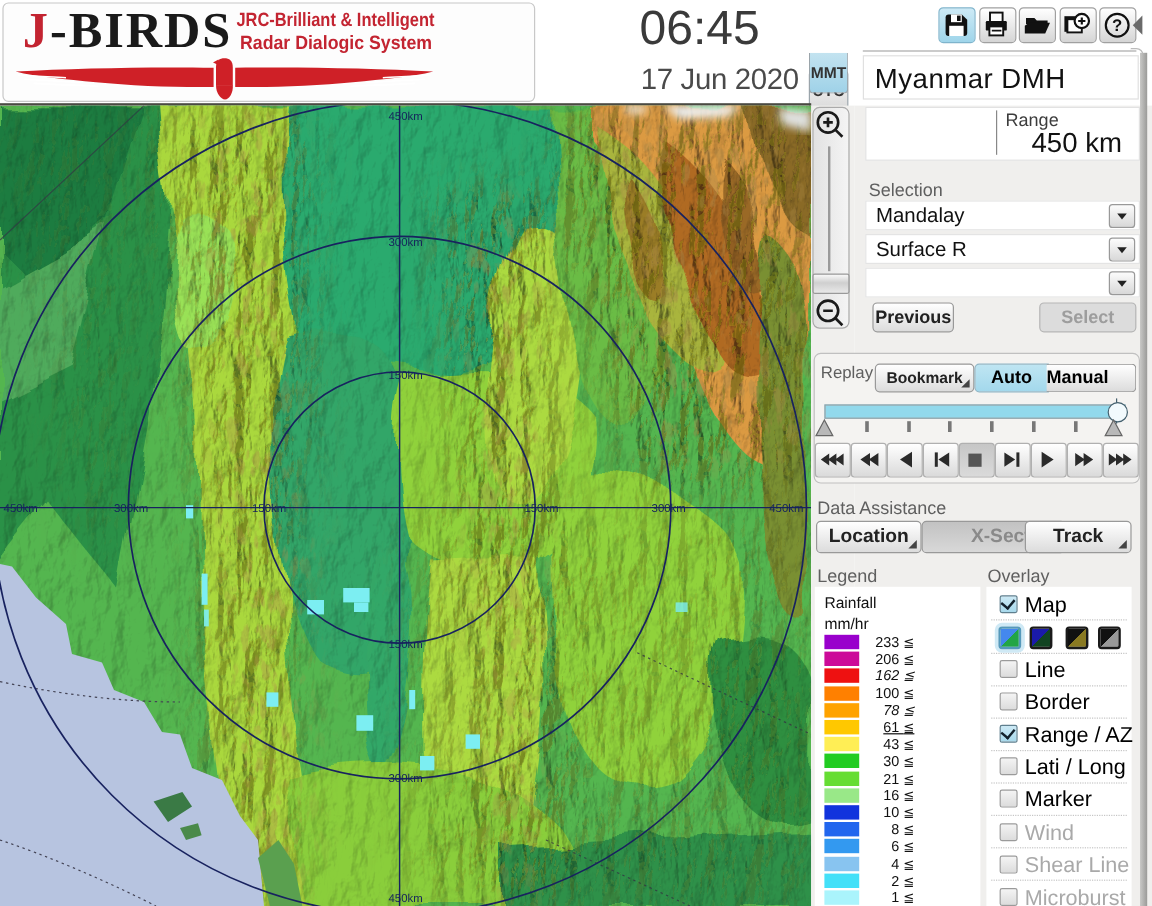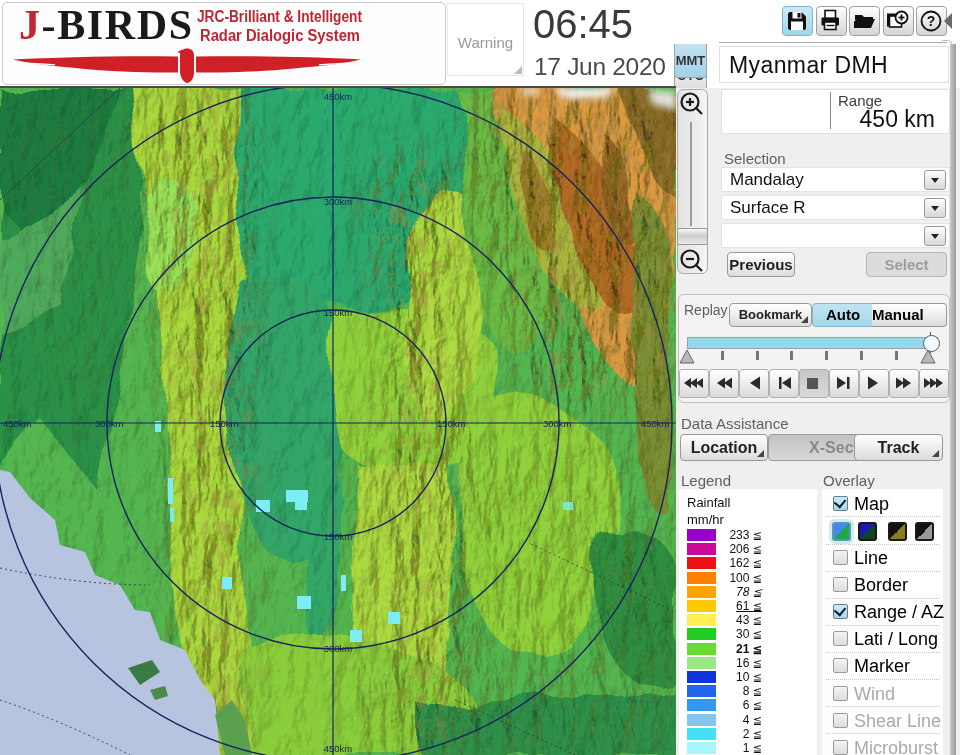--- a/index.html
+++ b/index.html
@@ -107,24 +107,20 @@
     <g stroke="#ffffff" stroke-width="1.3" fill="none">
       <path d="M15,62.5 C28,63.5 42,64 55,64.8"></path>
       <path d="M20,66 C36,67 52,68 68,68.8"></path>
       <path d="M28,69.5 C46,70.5 64,71.2 82,71.8"></path>
       <path d="M359,62.5 C346,63.5 332,64 319,64.8"></path>
       <path d="M354,66 C338,67 322,68 306,68.8"></path>
       <path d="M346,69.5 C328,70.5 310,71.2 292,71.8"></path>
     </g>
   </svg>
 
-  <div class="abs" id="warnbox">
-      <div class="t">Warning</div>
-      <div id="warncorner"></div>
-    </div>
   <div class="abs" id="time">06:45</div>
   <div class="abs" id="date">17 Jun 2020</div>
   <div class="abs tzbtn" id="utc">UTC</div>
   <div class="abs tzbtn" id="mmt">MMT</div>
 
   <div class="abs icbtn sel" style="left:782px;top:6px"></div>
   <div class="abs icbtn" style="left:816px;top:6px"></div>
   <div class="abs icbtn" style="left:849px;top:6px"></div>
   <div class="abs icbtn" style="left:883px;top:6px"></div>
   <div class="abs icbtn" style="left:916px;top:6px"></div>
@@ -440,33 +436,33 @@
   <div class="abs plabel" id="ovlab">Overlay</div>
   <div class="abs" id="legpanel"></div>
   <div class="abs" id="ovpanel"></div>
   <div class="abs" id="rainfall">Rainfall</div>
   <div class="abs" id="mmhr">mm/hr</div>
 <div class="abs sw" style="top: 529px; background: rgb(153, 0, 204);"></div>
     <div class="abs swlab" style="top: 528px;">233 <span style="font-size:11px">≦</span></div>
     <div class="abs sw" style="top: 543.2px; background: rgb(204, 10, 153);"></div>
     <div class="abs swlab" style="top: 542.2px;">206 <span style="font-size:11px">≦</span></div>
     <div class="abs sw" style="top: 557.4px; background: rgb(238, 17, 17);"></div>
-    <div class="abs swlab" style="top: 556.4px;">162 <span style="font-size:11px">≦</span></div>
+    <div class="abs swlab" style="top: 556.4px; font-style: italic;">162 <span style="font-size:11px">≦</span></div>
     <div class="abs sw" style="top: 571.6px; background: rgb(255, 128, 0);"></div>
     <div class="abs swlab" style="top: 570.6px;">100 <span style="font-size:11px">≦</span></div>
     <div class="abs sw" style="top: 585.8px; background: rgb(255, 163, 0);"></div>
     <div class="abs swlab" style="top: 584.8px; font-style: italic;">78 <span style="font-size:11px">≦</span></div>
     <div class="abs sw" style="top: 600px; background: rgb(255, 200, 0);"></div>
     <div class="abs swlab" style="top: 599px; text-decoration: underline;">61 <span style="font-size:11px">≦</span></div>
     <div class="abs sw" style="top: 614.2px; background: rgb(255, 238, 85);"></div>
     <div class="abs swlab" style="top: 613.2px;">43 <span style="font-size:11px">≦</span></div>
     <div class="abs sw" style="top: 628.4px; background: rgb(34, 204, 34);"></div>
     <div class="abs swlab" style="top: 627.4px;">30 <span style="font-size:11px">≦</span></div>
     <div class="abs sw" style="top: 642.6px; background: rgb(102, 221, 51);"></div>
-    <div class="abs swlab" style="top: 641.6px; font-weight: bold;">21 <span style="font-size:11px">≦</span></div>
+    <div class="abs swlab" style="top: 641.6px;">21 <span style="font-size:11px">≦</span></div>
     <div class="abs sw" style="top: 656.8px; background: rgb(153, 232, 136);"></div>
     <div class="abs swlab" style="top: 655.8px;">16 <span style="font-size:11px">≦</span></div>
     <div class="abs sw" style="top: 671px; background: rgb(17, 51, 221);"></div>
     <div class="abs swlab" style="top: 670px;">10 <span style="font-size:11px">≦</span></div>
     <div class="abs sw" style="top: 685.2px; background: rgb(34, 102, 238);"></div>
     <div class="abs swlab" style="top: 684.2px;">8 <span style="font-size:11px">≦</span></div>
     <div class="abs sw" style="top: 699.4px; background: rgb(51, 153, 240);"></div>
     <div class="abs swlab" style="top: 698.4px;">6 <span style="font-size:11px">≦</span></div>
     <div class="abs sw" style="top: 713.6px; background: rgb(136, 196, 240);"></div>
     <div class="abs swlab" style="top: 712.6px;">4 <span style="font-size:11px">≦</span></div>

